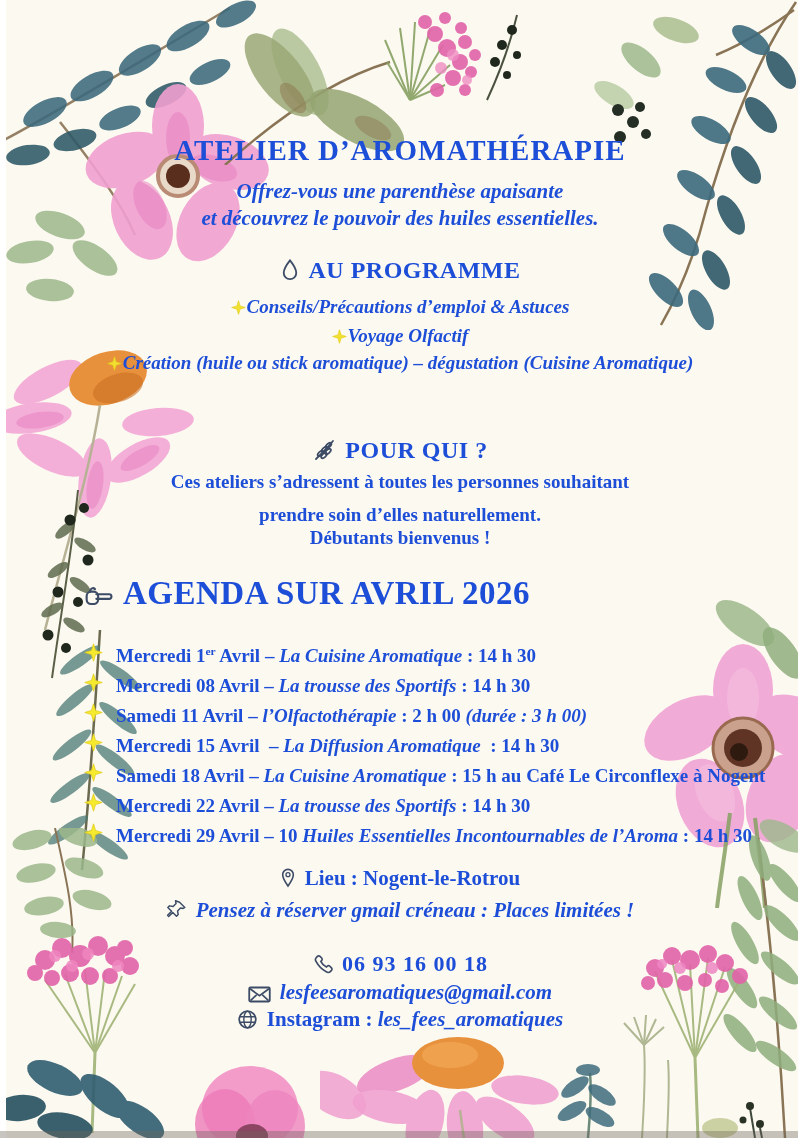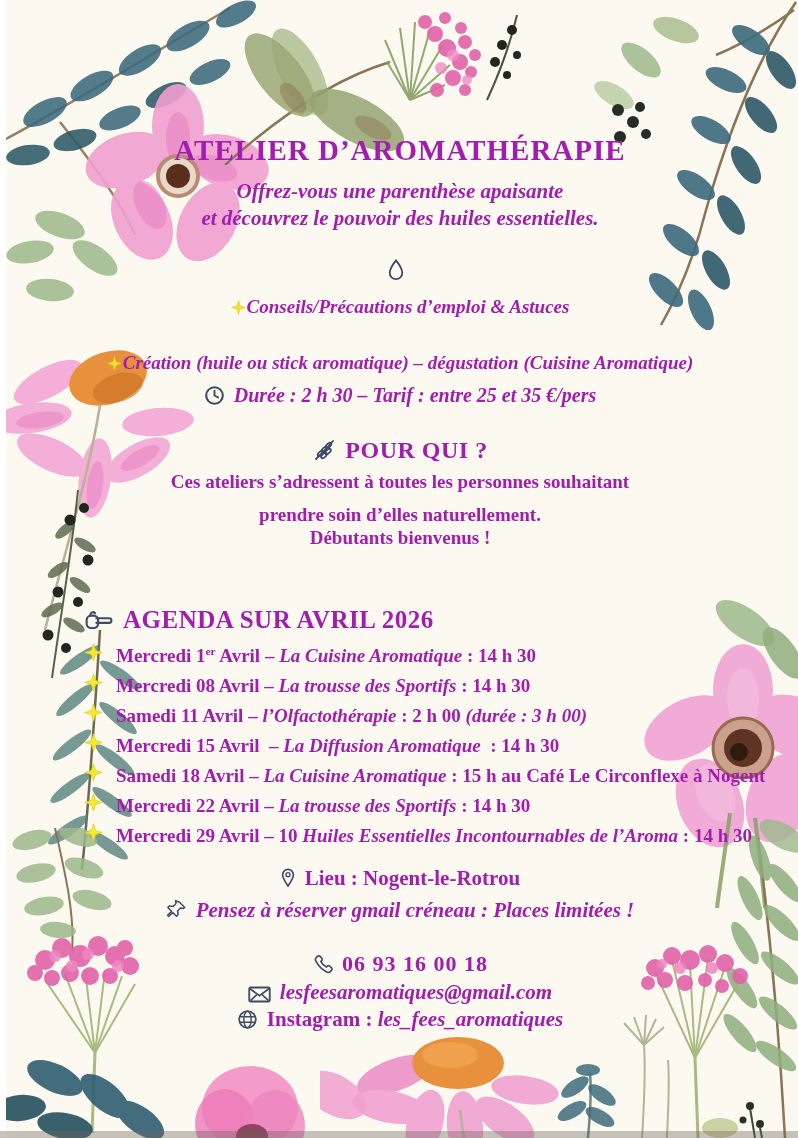--- a/index.html
+++ b/index.html
@@ -1,33 +1,33 @@
 <!DOCTYPE html>
 <html><head>
 <meta charset="utf-8">
 <style>
   html,body{margin:0;padding:0;background:#e8e4da;}
   .page{position:relative;width:798px;height:1138px;background:#fcf9f0;overflow:hidden;
-        font-family:"Liberation Serif","DejaVu Serif",serif;color:#a21caf;}
+        font-family:"Liberation Serif","DejaVu Serif",serif;color:#1d4ed8;}
   .deco{position:absolute;z-index:1;pointer-events:none;}
   .content{position:absolute;inset:0;z-index:2;}
   .cline{position:absolute;left:60px;width:680px;text-align:center;font-weight:bold;line-height:1.15;}
   .ic{display:inline-block;vertical-align:-4px;margin-right:9px;}
   .title{top:134px;font-size:29px;letter-spacing:1px;}
   .sub{font-style:italic;font-size:21px;}
   .sub1{top:179px}.sub2{top:206px}
   .h2{font-size:24px;letter-spacing:.5px;}
   .hprog{top:257px}
   .pitem{font-size:19px;font-style:italic;}
   .p1{top:296px}.p2{top:325px}.p3{top:352px}
   .duree{top:384px;font-size:20px;font-style:italic;}
   .hpq{top:437px}
   .q{font-size:19px;}
   .q1{top:471px}.q2{top:504px}.q3{top:527px}
-  .hagenda{position:absolute;left:84px;top:606px;font-size:25px;font-weight:bold;letter-spacing:.5px;text-align:center;}
+  .hagenda{position:absolute;left:84px;top:575px;font-size:33px;font-weight:bold;letter-spacing:.5px;text-align:center;}
   .alist{position:absolute;left:84px;top:636px;width:700px;}
   .arow{position:relative;height:30px;line-height:30px;padding-left:32px;font-size:19px;font-weight:bold;white-space:pre;}
   .arow .spark{position:absolute;left:0;top:5px;}
   .it{font-style:italic;}
   sup{font-size:.6em;margin-top:24px;}
   .lieu{top:866px;font-size:21px}
   .pensez{top:898px;font-size:21px;font-style:italic}
   .phone{top:951px;font-size:22px;letter-spacing:1px}
   .email{top:980px;font-size:21px;font-style:italic}
   .insta{top:1007px;font-size:21px}
@@ -369,40 +369,39 @@
 
   <div class="content">
 
     <div class="cline title">ATELIER D’AROMATHÉRAPIE</div>
     <div class="cline sub sub1">Offrez-vous une parenthèse apaisante</div>
     <div class="cline sub sub2">et découvrez le pouvoir des huiles essentielles.</div>
 
     <div class="cline h2 hprog">
       <span class="ic"><svg width="20" height="24" viewBox="0 0 24 28">
             <path d="M12 2.5 C12 2.5 4.5 12 4.5 17.5 a7.5 7.5 0 0 0 15 0 C19.5 12 12 2.5 12 2.5z" fill="none" stroke="#3d4c66" stroke-width="2.2"></path>
-          </svg></span>
+          </svg></span><span>AU PROGRAMME</span>
     </div>
 
     <div class="cline pitem p1">
       <span class="ic" style="margin-right:1px;vertical-align:-2px"><svg width="15" height="15" viewBox="0 0 24 24">
             <path d="M12 1 L14.6 9.4 L23 12 L14.6 14.6 L12 23 L9.4 14.6 L1 12 L9.4 9.4 Z" fill="#f2e030" stroke="#e3cd1c" stroke-width="1"></path>
           </svg></span><span>Conseils/Précautions d’emploi &amp; Astuces</span>
     </div>
+    <div class="cline pitem p2">
+      <span class="ic" style="margin-right:1px;vertical-align:-2px"><svg width="15" height="15" viewBox="0 0 24 24">
+            <path d="M12 1 L14.6 9.4 L23 12 L14.6 14.6 L12 23 L9.4 14.6 L1 12 L9.4 9.4 Z" fill="#f2e030" stroke="#e3cd1c" stroke-width="1"></path>
+          </svg></span><span>Voyage Olfactif</span>
+    </div>
     <div class="cline pitem p3">
       <span class="ic" style="margin-right:1px;vertical-align:-2px"><svg width="15" height="15" viewBox="0 0 24 24">
             <path d="M12 1 L14.6 9.4 L23 12 L14.6 14.6 L12 23 L9.4 14.6 L1 12 L9.4 9.4 Z" fill="#f2e030" stroke="#e3cd1c" stroke-width="1"></path>
           </svg></span><span>Création (huile ou stick aromatique) – dégustation (Cuisine Aromatique)</span>
     </div>
 
-    <div class="cline duree">
-      <span class="ic"><svg width="21" height="21" viewBox="0 0 24 24">
-            <circle cx="12" cy="12" r="9.5" fill="none" stroke="#3d4c66" stroke-width="2.4"></circle>
-            <path d="M12 6.5 V12 L16 14.2" fill="none" stroke="#3d4c66" stroke-width="2.2" stroke-linecap="round"></path>
-          </svg></span><span>Durée : 2 h 30 – Tarif : entre 25 et 35 €/pers</span>
-    </div>
 
     <div class="cline h2 hpq">
       <span class="ic"><svg width="24" height="24" viewBox="0 0 24 24">
             <g fill="none" stroke="#3d4c66" stroke-width="1.8" stroke-linecap="round">
               <path d="M4 21 C10 15 16 9 21 3"></path>
               <ellipse cx="8.5" cy="15.5" rx="3.4" ry="1.8" transform="rotate(-42 8.5 15.5)"></ellipse>
               <ellipse cx="12.5" cy="11.5" rx="3.4" ry="1.8" transform="rotate(-42 12.5 11.5)"></ellipse>
               <ellipse cx="16.5" cy="7.5" rx="3.4" ry="1.8" transform="rotate(-42 16.5 7.5)"></ellipse>
               <ellipse cx="12" cy="17.5" rx="3.4" ry="1.8" transform="rotate(-42 12 17.5)"></ellipse>
               <ellipse cx="16" cy="13.5" rx="3.4" ry="1.8" transform="rotate(-42 16 13.5)"></ellipse>

